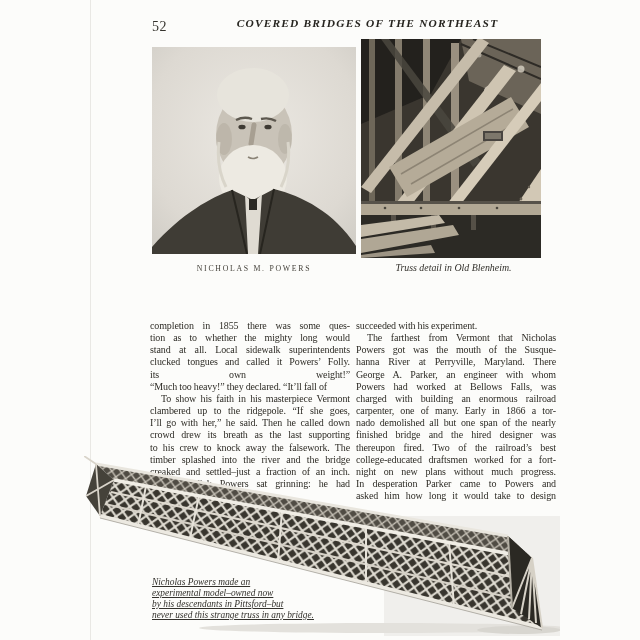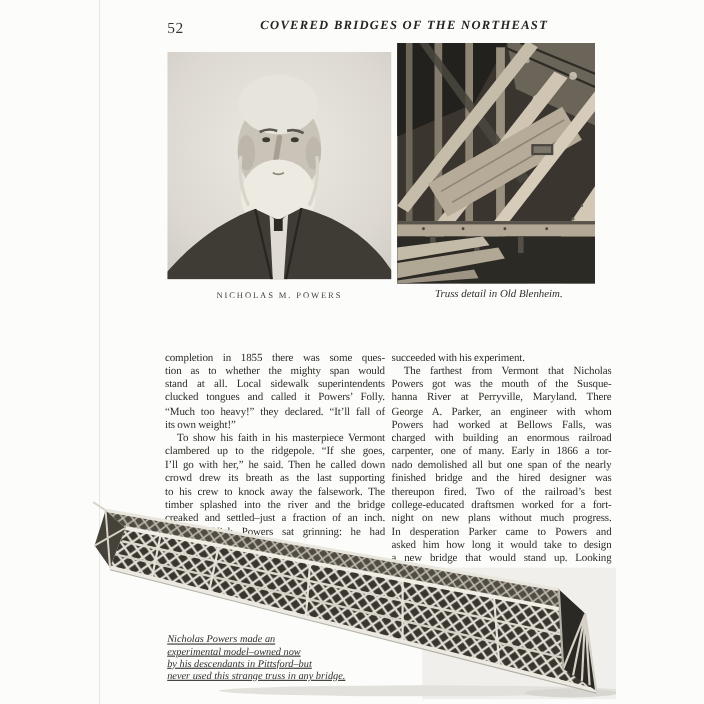--- a/index.html
+++ b/index.html
@@ -131,25 +131,25 @@
     <polygon points="0,186 78,176 84,184 0,198" fill="#c3baa8"></polygon>
     <polygon points="0,200 92,186 98,196 0,214" fill="#b0a795"></polygon>
     <polygon points="0,216 70,206 74,214 0,219" fill="#9d9484"></polygon>
   </svg>
 </div>
 <div class="abs cap-trussdetail">Truss detail in Old Blenheim.</div>
 
 <div class="abs col col-left">
     <div class="para">
       <div class="tline">completion in 1855 there was some ques-</div>
-      <div class="tline">tion as to whether the mighty span would</div>
+      <div class="tline">tion as to whether the mighty long would</div>
       <div class="tline">stand at all. Local sidewalk superintendents</div>
       <div class="tline">clucked tongues and called it Powers’ Folly.</div>
+      <div class="tline">its own weight!”</div>
       <div class="tline">“Much too heavy!” they declared. “It’ll fall of</div>
-      <div class="tline">its own weight!”</div>
     </div>
     <div class="para indent cont">
       <div class="tline">To show his faith in his masterpiece Vermont</div>
       <div class="tline">clambered up to the ridgepole. “If she goes,</div>
       <div class="tline">I’ll go with her,” he said. Then he called down</div>
       <div class="tline">crowd drew its breath as the last supporting</div>
       <div class="tline">to his crew to knock away the falsework. The</div>
       <div class="tline">timber splashed into the river and the bridge</div>
       <div class="tline">creaked and settled–just a fraction of an inch.</div>
       <div class="tline">Up top, Nick Powers sat grinning: he had</div>
@@ -167,21 +167,20 @@
       <div class="tline">Powers had worked at Bellows Falls, was</div>
       <div class="tline">charged with building an enormous railroad</div>
       <div class="tline">carpenter, one of many. Early in 1866 a tor-</div>
       <div class="tline">nado demolished all but one span of the nearly</div>
       <div class="tline">finished bridge and the hired designer was</div>
       <div class="tline">thereupon fired. Two of the railroad’s best</div>
       <div class="tline">college-educated draftsmen worked for a fort-</div>
       <div class="tline">night on new plans without much progress.</div>
       <div class="tline">In desperation Parker came to Powers and</div>
       <div class="tline">asked him how long it would take to design</div>
-      <div class="tline">a new bridge that would stand up. Looking</div>
     </div>
   </div>
 
 <div class="abs photo model-box">
   <svg viewBox="0 0 476 180">
     <defs>
       <pattern id="lat1" width="12" height="12" patternUnits="userSpaceOnUse" patternTransform="rotate(10)">
         <path d="M0,0 L12,12 M12,0 L0,12" stroke="#e2ded4" stroke-width="2"></path>
       </pattern>
       <pattern id="lat2" width="10" height="10" patternUnits="userSpaceOnUse" patternTransform="rotate(10)">

